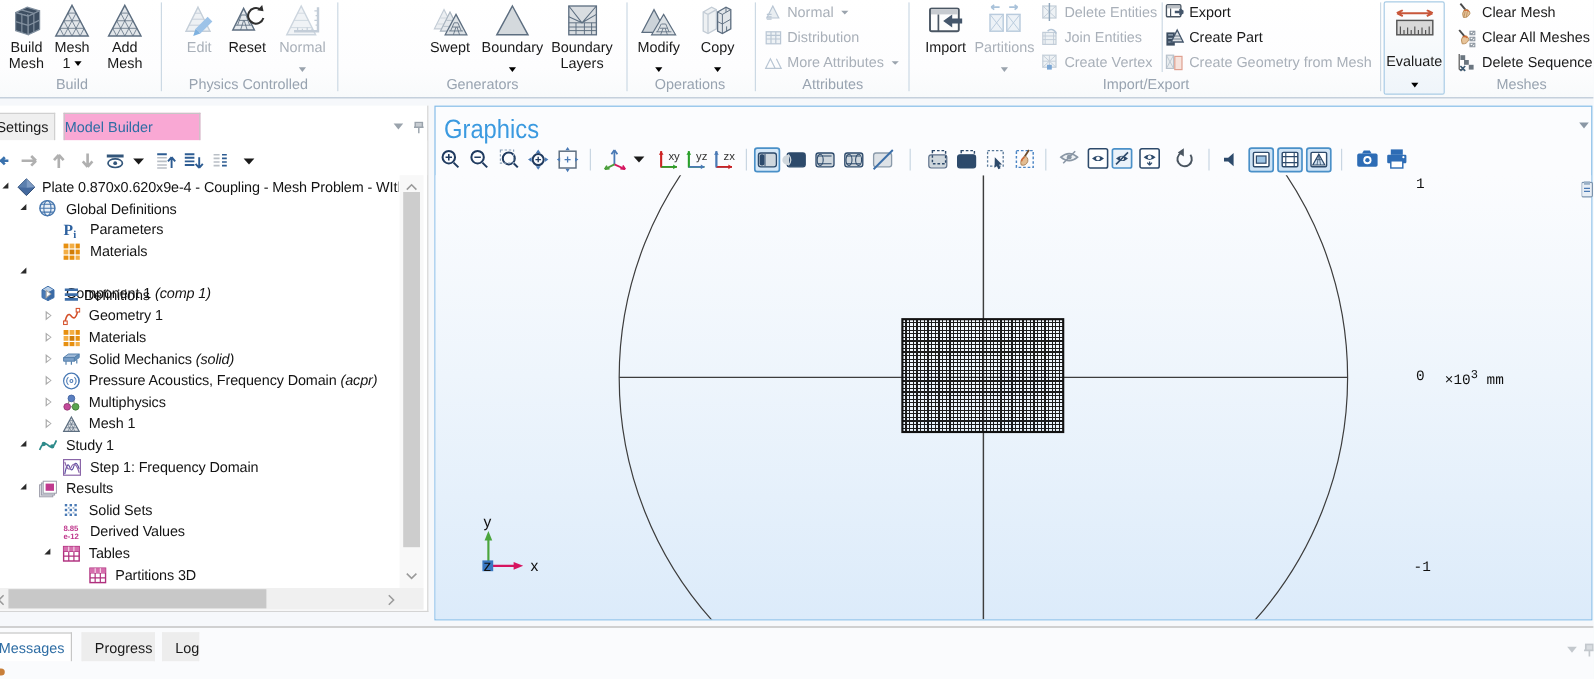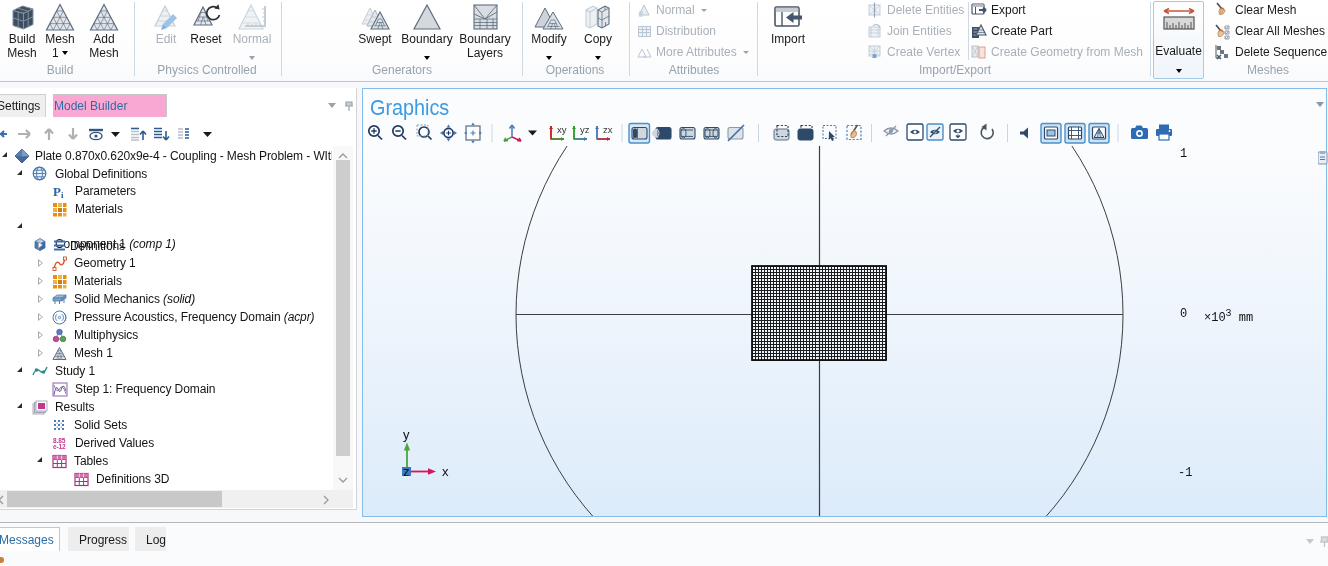--- a/index.html
+++ b/index.html
@@ -216,20 +216,34 @@
   <div class="rbig" style="left:765px;width:46px">
     <div class="ric">
         <svg width="28" height="22" viewBox="0 0 28 22">
       <rect x="1" y="1" width="24" height="19" rx="1.5" fill="#fdfdfd" stroke="#4a5663" stroke-width="1.6"></rect>
       <rect x="1.8" y="1.8" width="22.4" height="4.2" fill="#c7cbd0"></rect>
       <path d="M8,6 L8,20" stroke="#4a5663" stroke-width="1.4"></path>
       <path d="M28,9.5 L19.5,9.5 L19.5,6 L12,11.5 L19.5,17 L19.5,13.5 L28,13.5 Z" fill="#44566b" stroke="none"></path>
     </svg>
       </div>
     <div class="rlb">Import</div>
+  </div>
+  <div class="rbig" style="left:810px;width:54px">
+    <div class="ric">
+        <svg width="30" height="28" viewBox="0 0 30 28">
+      <g stroke="#b9cbdd" stroke-width="1.2" fill="#edf2f7">
+        <rect x="3" y="9" width="11" height="14"></rect>
+            <rect x="17" y="9" width="11" height="14"></rect>
+        <path d="M3,9 L14,23 M14,9 L3,23 M17,9 L28,23 M28,9 L17,23" fill="none" stroke-width="0.8"></path>
+      </g>
+      <path d="M11,3 L4,3 M4,3 l2.5,-2 M4,3 l2.5,2 M19,3 L26,3 M26,3 l-2.5,-2 M26,3 l-2.5,2" stroke="#a9c2da" stroke-width="1.4" fill="none"></path>
+    </svg>
+      </div>
+    <div class="rlb gray">Partitions</div>
+    <div style="margin-top:4px"><span class="caret gray2"></span></div>
   </div>
   
   <div class="rsmall gray" style="left:867px;top:0px">
     <svg width="16" height="16" viewBox="0 0 16 16">
         <rect x="2" y="3" width="11" height="10" fill="#eef2f5" stroke="#c2cdd8"></rect>
         <path d="M2,3 L13,13 M13,3 L2,13" stroke="#c2cdd8" stroke-width="0.8"></path>
         <path d="M7.5,0.5 v15" stroke="#8fa6bc" stroke-width="1.2"></path>
       </svg>Delete Entities
   </div>
   <div class="rsmall gray" style="left:867px;top:21px">
@@ -552,21 +566,21 @@
       </svg>
       <span style="margin-left:7px">Tables</span>
     </div>
   <div class="trow" style="left:74px;top:324px">
       <svg width="15" height="15" viewBox="0 0 15 15">
         <rect x="1" y="1.5" width="13" height="12" fill="#fff" stroke="#b0307e" stroke-width="1.2"></rect>
         <path d="M1,5.5 h13 M1,9.5 h13 M5.3,1.5 v12 M9.6,1.5 v12" stroke="#b0307e" stroke-width="1"></path>
         <rect x="1" y="1.5" width="13" height="4" fill="#d66fae"></rect>
         <path d="M5.3,1.5 v4 M9.6,1.5 v4" stroke="#fff" stroke-width="0.7"></path>
       </svg>
-      <span style="margin-left:7px">Definitions 3D</span>
+      <span style="margin-left:7px">Partitions 3D</span>
     </div>
 </div>
 
 <div class="abs" style="left:333px;top:146px;width:20px;height:344px;background:#f8f8f8"></div>
 <div class="abs" style="left:336px;top:160px;width:14px;height:296px;background:#cdcdcd"></div>
 <div class="abs" style="left:338px;top:149px;width:10px;height:8px"><svg width="10" height="8">
       <path d="M1,6 L5,2 L9,6" stroke="#9a9a9a" fill="none" stroke-width="1.3"></path>
     </svg></div>
 <div class="abs" style="left:338px;top:473px;width:10px;height:8px"><svg width="10" height="8">
       <path d="M1,2 L5,6 L9,2" stroke="#9a9a9a" fill="none" stroke-width="1.3"></path>

